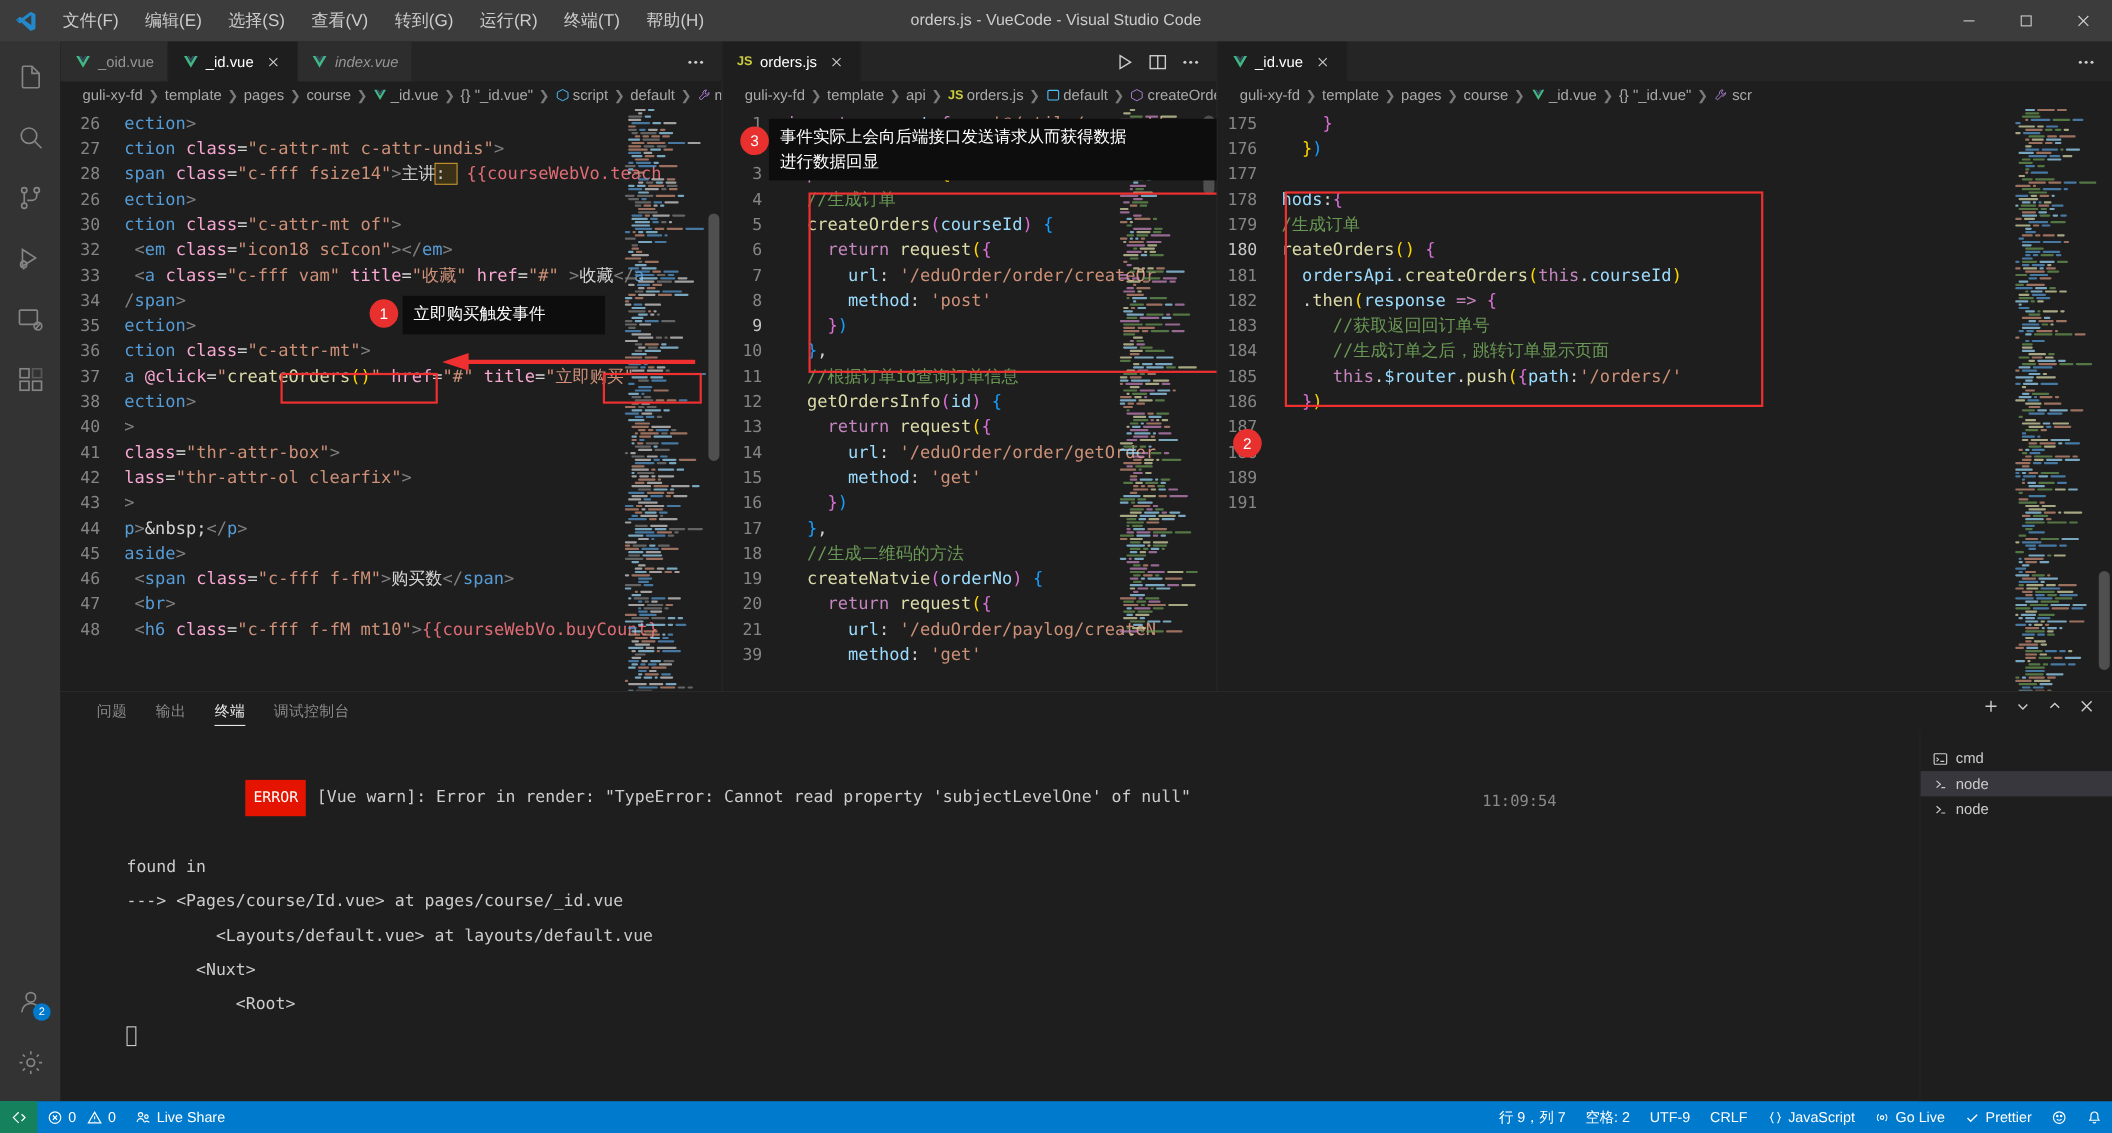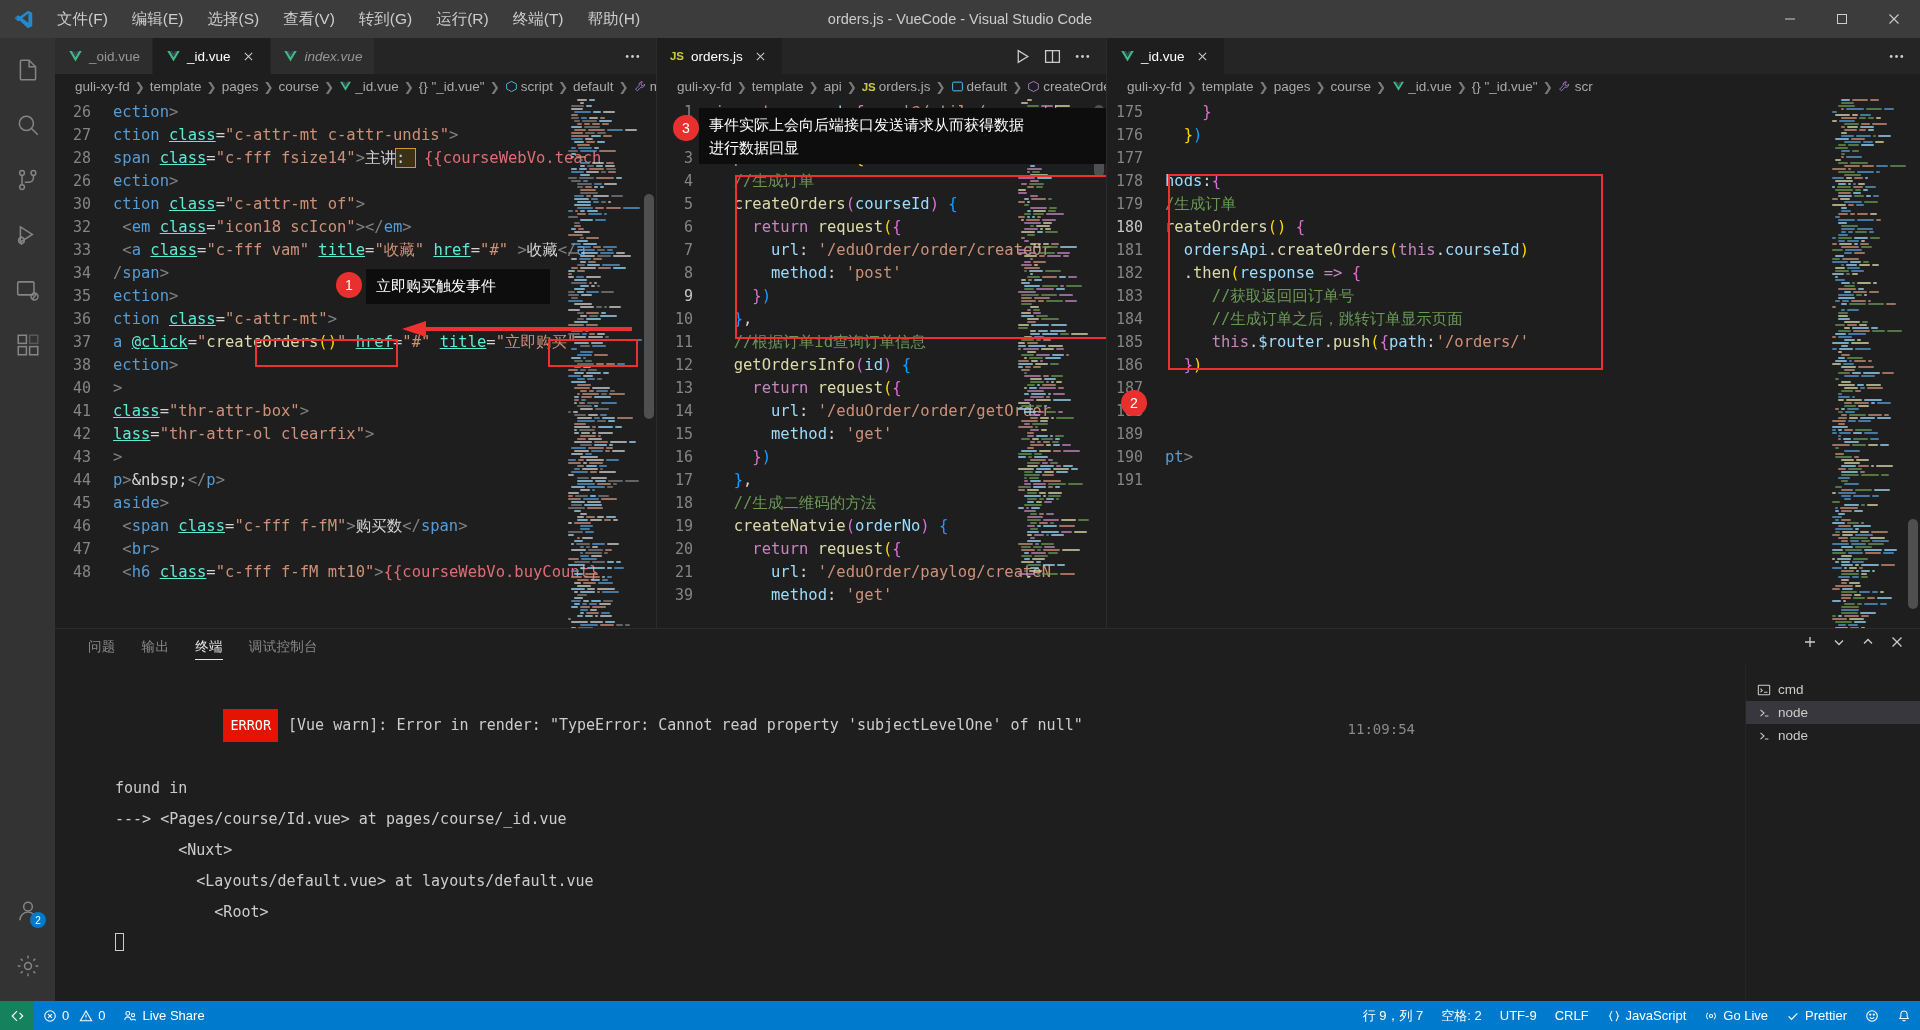--- a/index.html
+++ b/index.html
@@ -95,21 +95,21 @@
   .cline { height:23px; line-height:23px; display:flex; font-size:15.5px; white-space:pre; }
   .lnum {
     width:58px; flex:none; text-align:right; padding-right:22px; color:#858585;
     font-size:15px; font-family:"DejaVu Sans Mono",monospace;
   }
   .cline.cur .lnum { color:#c6c6c6; }
   .ctext { font-family:"DejaVu Sans Mono","Liberation Mono",monospace; padding-left:0px; }
 
   
   .t-tag   { color:#569cd6; }
-  .t-attr  { color:#5eead4;text-decoration:underline; }
+  .t-attr  { color:#f9a8d4; }
   .t-str   { color:#ce9178; }
   .t-punc  { color:#808080; }
   .t-plain { color:#d4d4d4; }
   .t-cmt   { color:#6a9955; }
   .t-kw    { color:#c586c0; }
   .t-fn    { color:#dcdcaa; }
   .t-var   { color:#9cdcfe; }
   .t-brace { color:#ffd700; }
   .t-brace2{ color:#da70d6; }
   .t-brace3{ color:#179fff; }
@@ -2085,21 +2085,20 @@
             <div class="cline cur"><span class="lnum">180</span><span class="ctext"><span class="t-fn">reateOrders</span><span class="t-brace">()</span> <span class="t-brace2">{</span></span></div>
             <div class="cline"><span class="lnum">181</span><span class="ctext">  <span class="t-var">ordersApi</span><span class="t-plain">.</span><span class="t-fn">createOrders</span><span class="t-brace">(</span><span class="t-kw">this</span><span class="t-plain">.</span><span class="t-var">courseId</span><span class="t-brace">)</span></span></div>
             <div class="cline"><span class="lnum">182</span><span class="ctext">  <span class="t-plain">.</span><span class="t-fn">then</span><span class="t-brace">(</span><span class="t-var">response</span> <span class="t-kw">=&gt;</span> <span class="t-brace2">{</span></span></div>
             <div class="cline"><span class="lnum">183</span><span class="ctext">     <span class="t-cmt">//获取返回回订单号</span></span></div>
             <div class="cline"><span class="lnum">184</span><span class="ctext">     <span class="t-cmt">//生成订单之后，跳转订单显示页面</span></span></div>
             <div class="cline"><span class="lnum">185</span><span class="ctext">     <span class="t-kw">this</span><span class="t-plain">.</span><span class="t-var">$router</span><span class="t-plain">.</span><span class="t-fn">push</span><span class="t-brace">(</span><span class="t-brace2">{</span><span class="t-var">path</span><span class="t-plain">:</span><span class="t-str">'/orders/'</span></span></div>
             <div class="cline"><span class="lnum">186</span><span class="ctext">  <span class="t-brace2">}</span><span class="t-brace">)</span></span></div>
             <div class="cline"><span class="lnum">187</span><span class="ctext"></span></div>
             <div class="cline"><span class="lnum">188</span><span class="ctext"></span></div>
             <div class="cline"><span class="lnum">189</span><span class="ctext"></span></div>
-            <div class="cline"><span class="lnum">190</span><span class="ctext"><span class="t-tag">pt</span><span class="t-punc">&gt;</span></span></div>
             <div class="cline"><span class="lnum">191</span><span class="ctext"></span></div>
           </div>
 
           <div class="minimap" id="mm3">
               <div class="mm-row" style="padding-left:13px">
                 <span class="mm-seg" style="width:9px;background:#9cdcfe"></span>
                 <span class="mm-seg" style="width:16px;background:#ce9178"></span>
                 <span class="mm-seg" style="width:9px;background:#ce9178"></span>
               </div>
               <div class="mm-row" style="padding-left:13px">
@@ -2914,22 +2913,22 @@
 
       <div id="panel-body">
         <div id="terminal">
           <div class="term-line" style="margin-bottom:0">
             <span class="err-badge">ERROR</span><span>[Vue warn]: Error in render: "TypeError: Cannot read property 'subjectLevelOne' of null"</span>
           </div>
           <div class="term-line"></div>
           <div class="term-line">found in</div>
           <div class="term-line"></div>
           <div class="term-line">---&gt; &lt;Pages/course/Id.vue&gt; at pages/course/_id.vue</div>
+          <div class="term-line">         &lt;Layouts/default.vue&gt; at layouts/default.vue</div>
           <div class="term-line">       &lt;Nuxt&gt;</div>
-          <div class="term-line">         &lt;Layouts/default.vue&gt; at layouts/default.vue</div>
           <div class="term-line">           &lt;Root&gt;</div>
           <div class="term-line"><span class="term-cursor"></span></div>
           <div class="term-time">11:09:54</div>
         </div>
 
         <div id="term-sidebar">
           <div class="term-item">
             <svg viewBox="0 0 16 16" fill="none" stroke="#cccccc" stroke-width="1.2">
                 <rect x="1.5" y="2.5" width="13" height="11" rx="1"></rect>
                 <path d="M4 6.5 6 8.5 4 10.5M8 10.5h4"></path>

